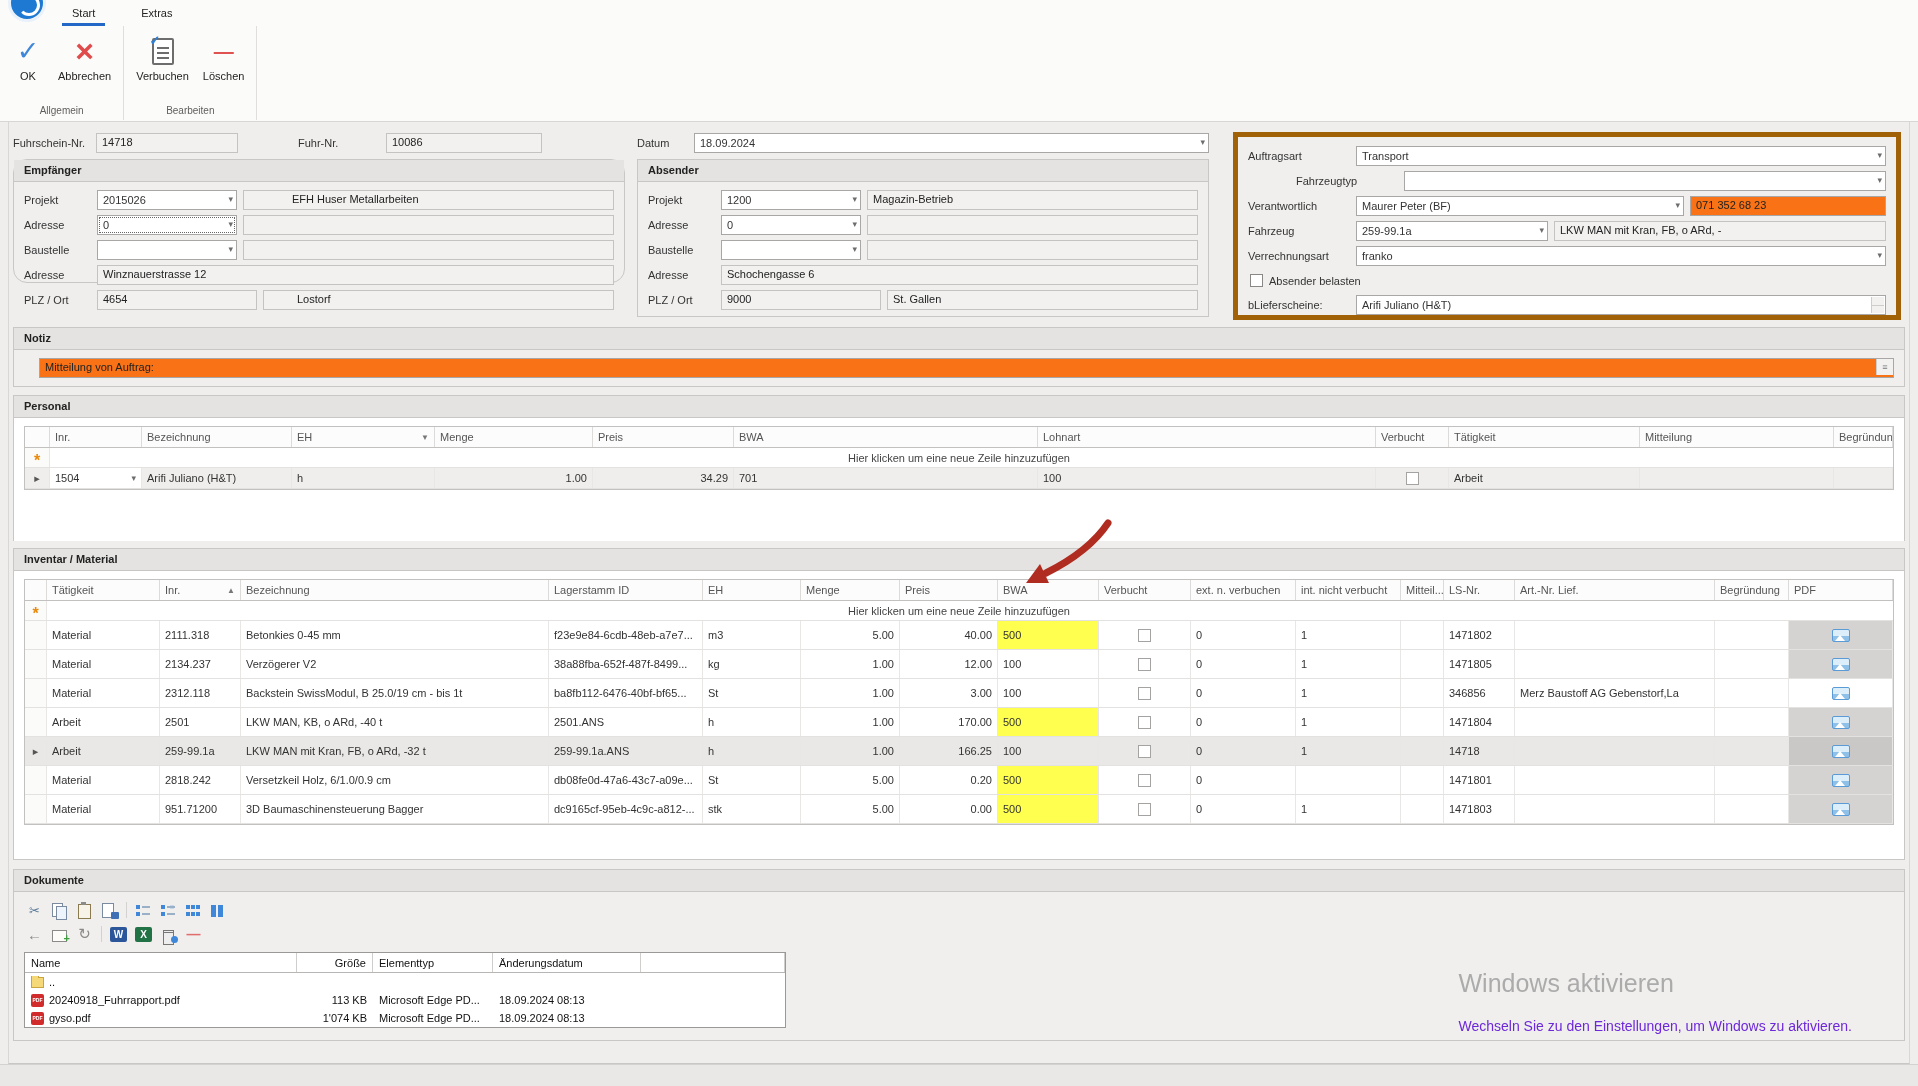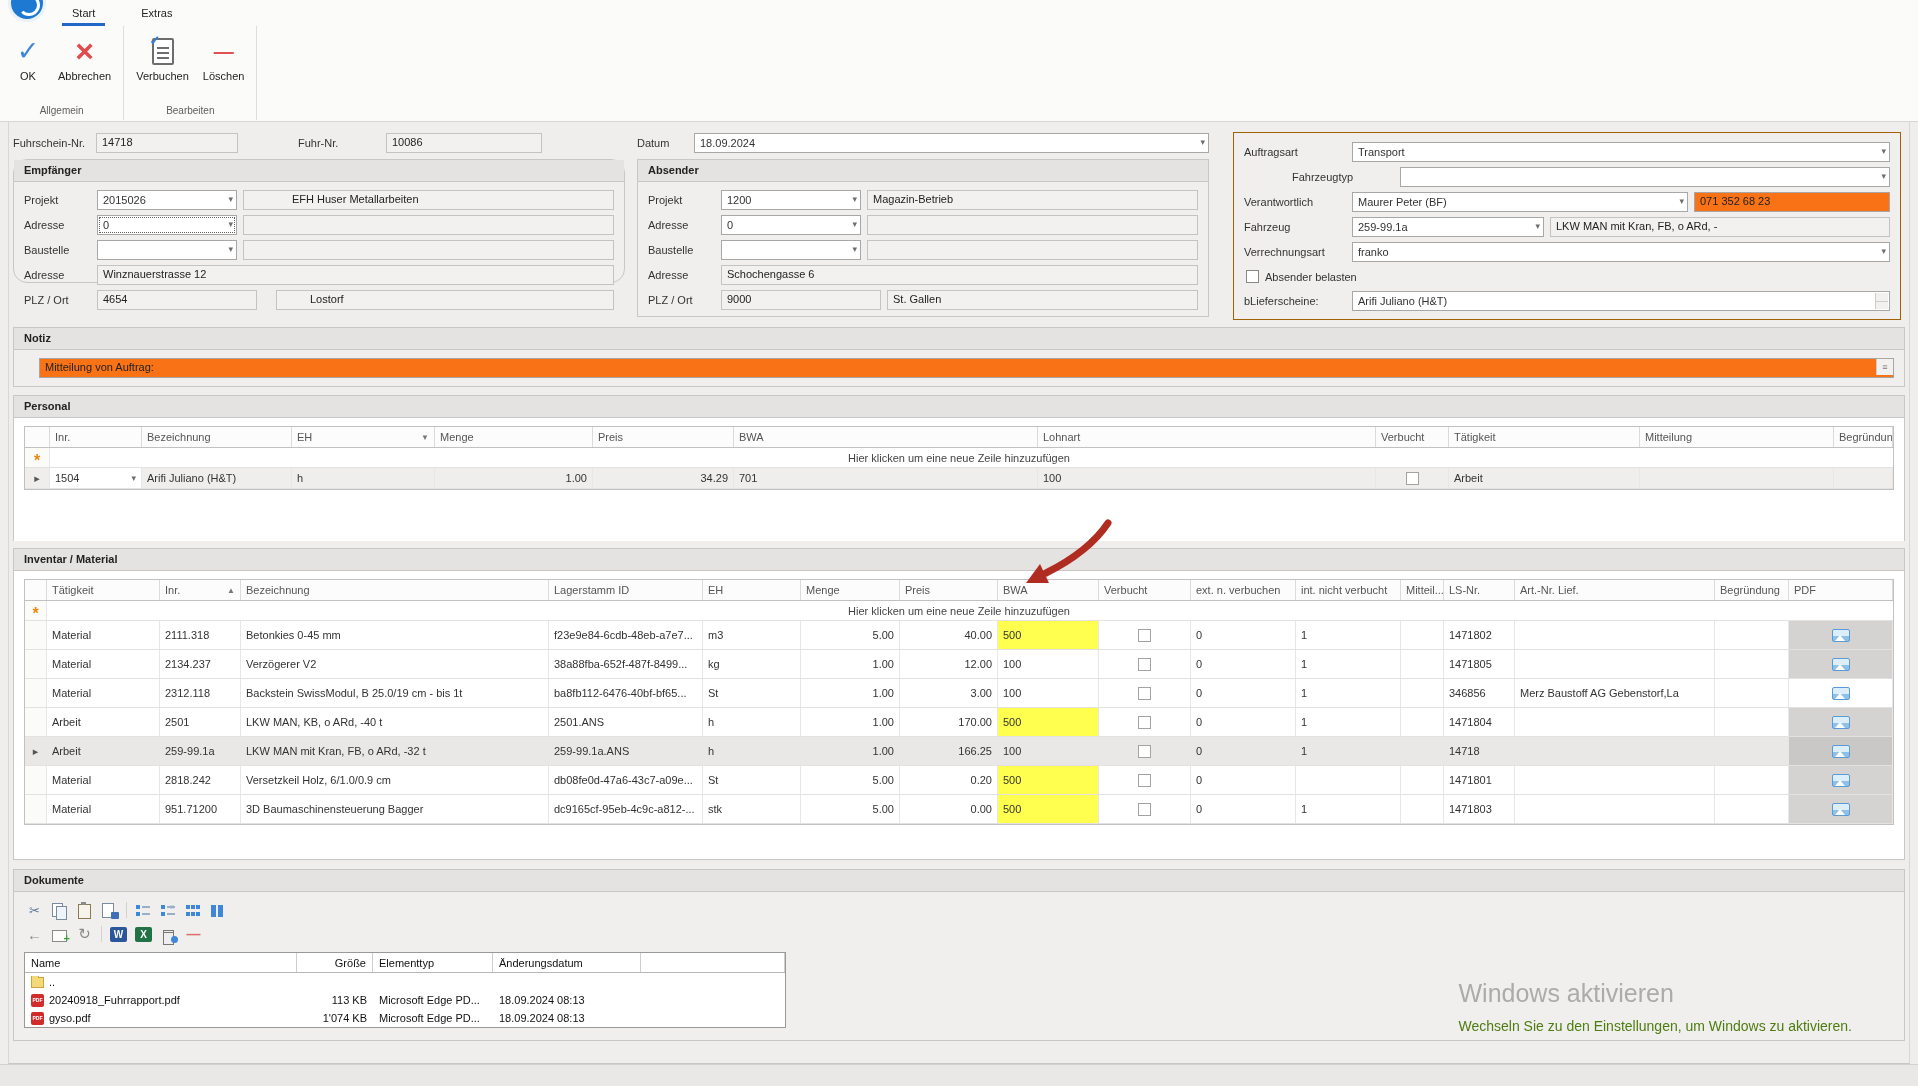--- a/index.html
+++ b/index.html
@@ -53,21 +53,21 @@
     padding:4px 10px; height:22px; }
   .gbox-body { padding:8px 10px; }
   .frow { display:flex; align-items:center; margin-bottom:5px; }
   .frow:last-child { margin-bottom:0; }
   
   .topform { display:flex; margin-bottom:7px; }
   .col-left { width:612px; margin-right:12px; }
   .col-mid { width:572px; margin-right:24px; }
   .col-right { width:668px; }
   .hdr-row { display:flex; align-items:center; height:22px; margin-bottom:5px; }
-  .panel-right { border:1px solid #a16207; background:#f0efee; padding:9px 10px; height:188px; }
+  .panel-right { border:5px solid #a16207; background:#f0efee; padding:9px 10px; height:188px; }
   .chk { width:13px; height:13px; border:1px solid #8a8886; background:#fff; display:inline-block; }
   .chklabel { margin-left:6px; }
   
   .grid { background:#fff; border:1px solid #c3c1bf; }
   .grid-head { display:flex; height:21px; border-bottom:1px solid #c3c1bf; background:#fcfcfc; color:#555; }
   .grid-head .cell { display:flex; align-items:center; padding:0 5px; border-right:1px solid #dddbd9;
     overflow:hidden; white-space:nowrap; }
   .grid-row { display:flex; border-bottom:1px solid #e4e2e0; background:#fff; }
   .grid-row .cell { padding:0 5px; display:flex; align-items:center; border-right:1px solid #e9e7e5;
     overflow:hidden; white-space:nowrap; }
@@ -144,21 +144,21 @@
   .dt-row .cell { padding:0 6px; display:flex; align-items:center; overflow:hidden; white-space:nowrap; color:#111; }
   .d-name{width:272px;} .d-size{width:76px; justify-content:flex-end;} .d-typ{width:120px;} .d-dat{width:148px;} .d-fill{flex:1;}
   .folder-icon { width:13px; height:11px; background:#f5d877; border:1px solid #caa53d; position:relative; margin-right:5px; flex:none; }
   .folder-icon::before { content:""; position:absolute; left:-1px; top:-3px; width:6px; height:2px; background:#f5d877; border:1px solid #caa53d; border-bottom:none; }
   .pdf-file-icon { width:13px; height:13px; background:#d22b2b; border-radius:2px; color:#fff; font-size:5px; font-weight:bold;
     display:flex; align-items:center; justify-content:center; margin-right:5px; flex:none; }
   .pdf-file-icon::before { content:"PDF"; }
   
   .watermark { position:absolute; right:52px; bottom:2px; text-align:left; color:#a6a6a6; pointer-events:none; }
   .watermark .w1 { font-size:25px; color:#ababab; }
-  .watermark .w2 { font-size:14px; color:#4d7c0f; margin-top:10px; }
+  .watermark .w2 { font-size:14px; color:#6d28d9; margin-top:20px; }
   .footer-strip { position:absolute; left:0; right:0; bottom:0; height:22px; background:#e9e8e6; border-top:1px solid #d4d2d0; }
 </style>
 </head>
 <body>
 
 <div class="ribbon">
   <div class="app-logo"></div>
   <div class="tabs">
     <div class="tab active">Start</div>
     <div class="tab">Extras</div>
@@ -234,21 +234,21 @@
               </div>
             <div class="field" style="flex:1;margin-left:6px;"></div>
           </div>
           <div class="frow">
             <label class="flbl" style="width:73px;">Adresse</label>
             <div class="field" style="flex:1;">Winznauerstrasse 12</div>
           </div>
           <div class="frow">
             <label class="flbl" style="width:73px;">PLZ / Ort</label>
             <div class="field" style="width:160px;">4654</div>
-            <div class="field" style="flex:1;margin-left:19px;padding-left:33px;">Lostorf</div>
+            <div class="field" style="flex:1;margin-left:6px;padding-left:33px;">Lostorf</div>
           </div>
         </div>
       </div>
     </div>
 
     <div class="col-mid">
       <div class="hdr-row">
         <label class="flbl" style="width:57px;">Datum</label>
         <div class="combo" style="flex:1;">
             <span>18.09.2024</span>

